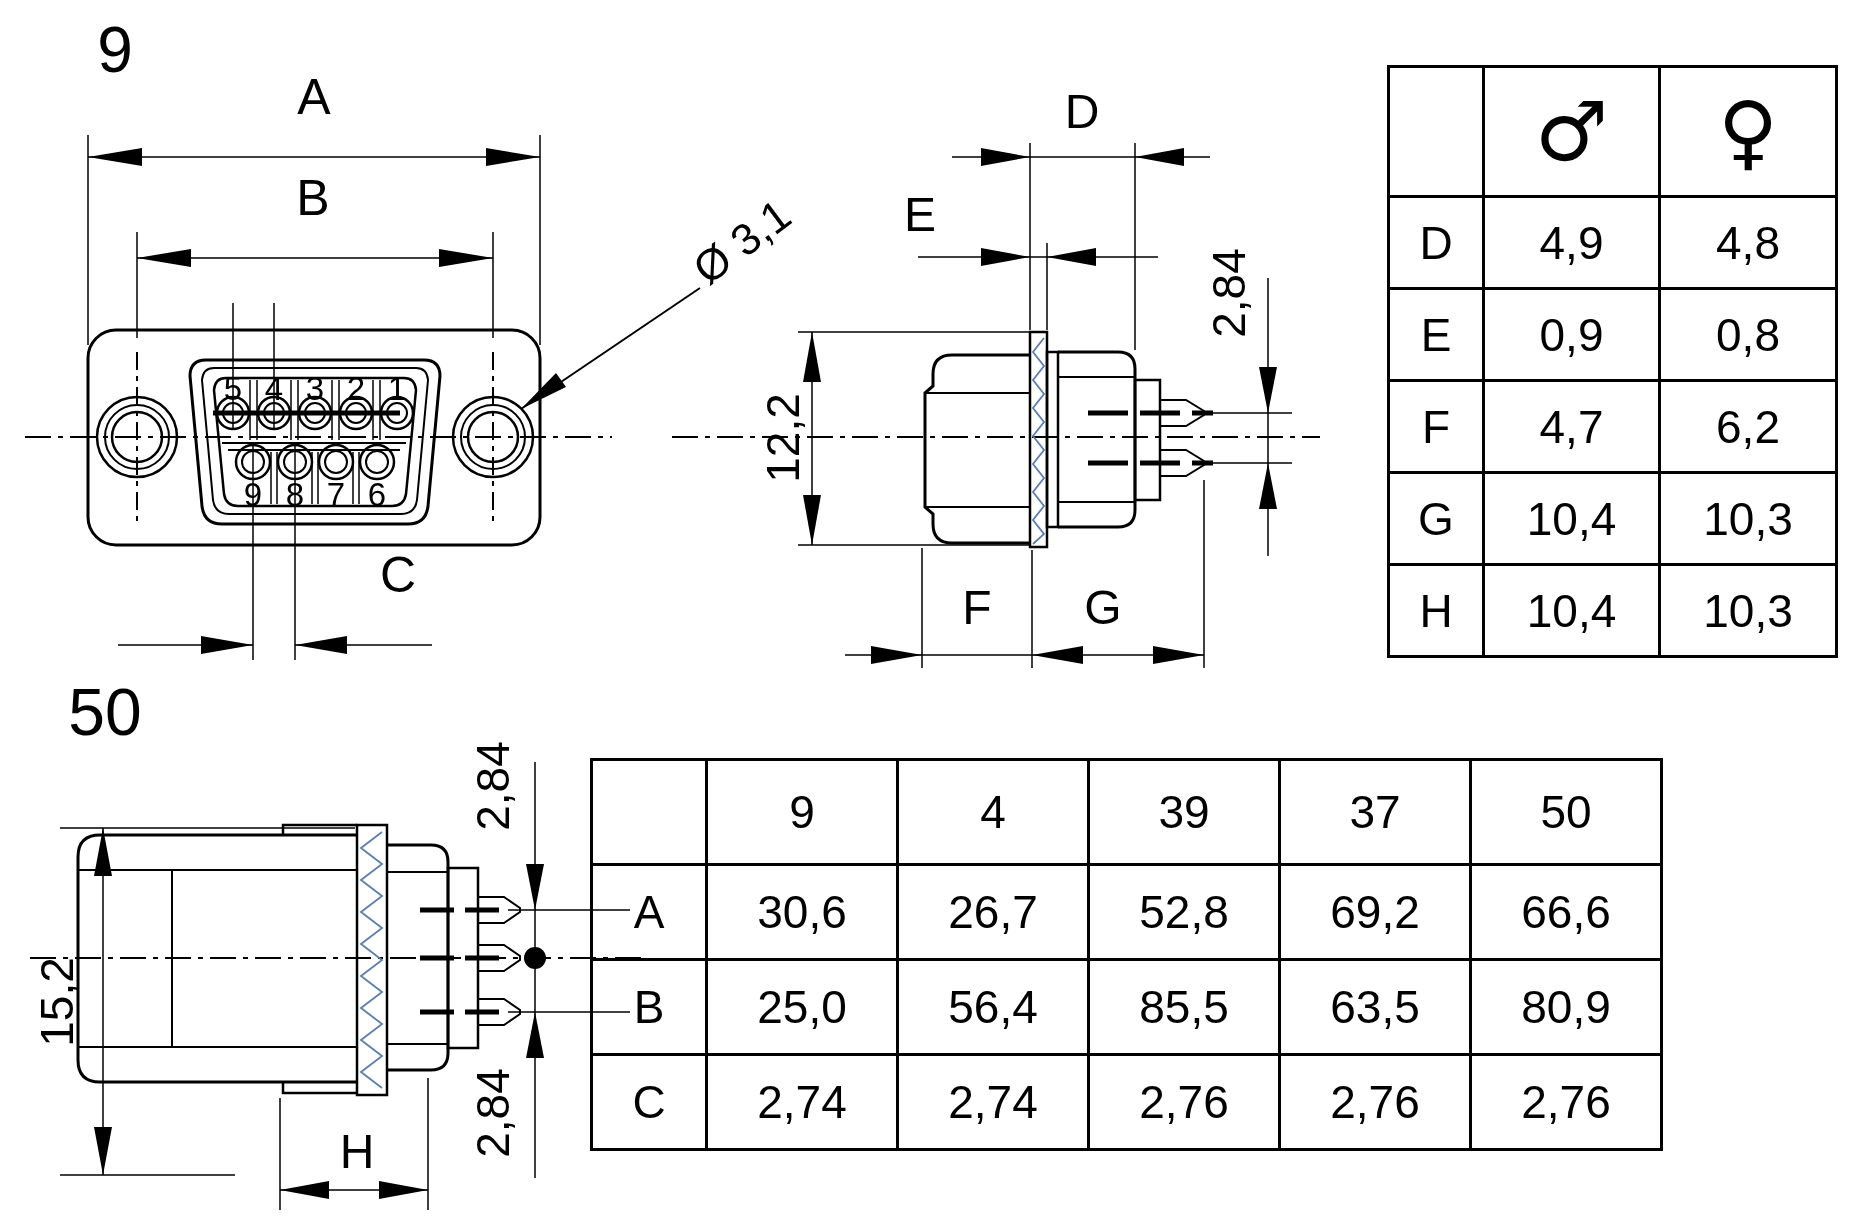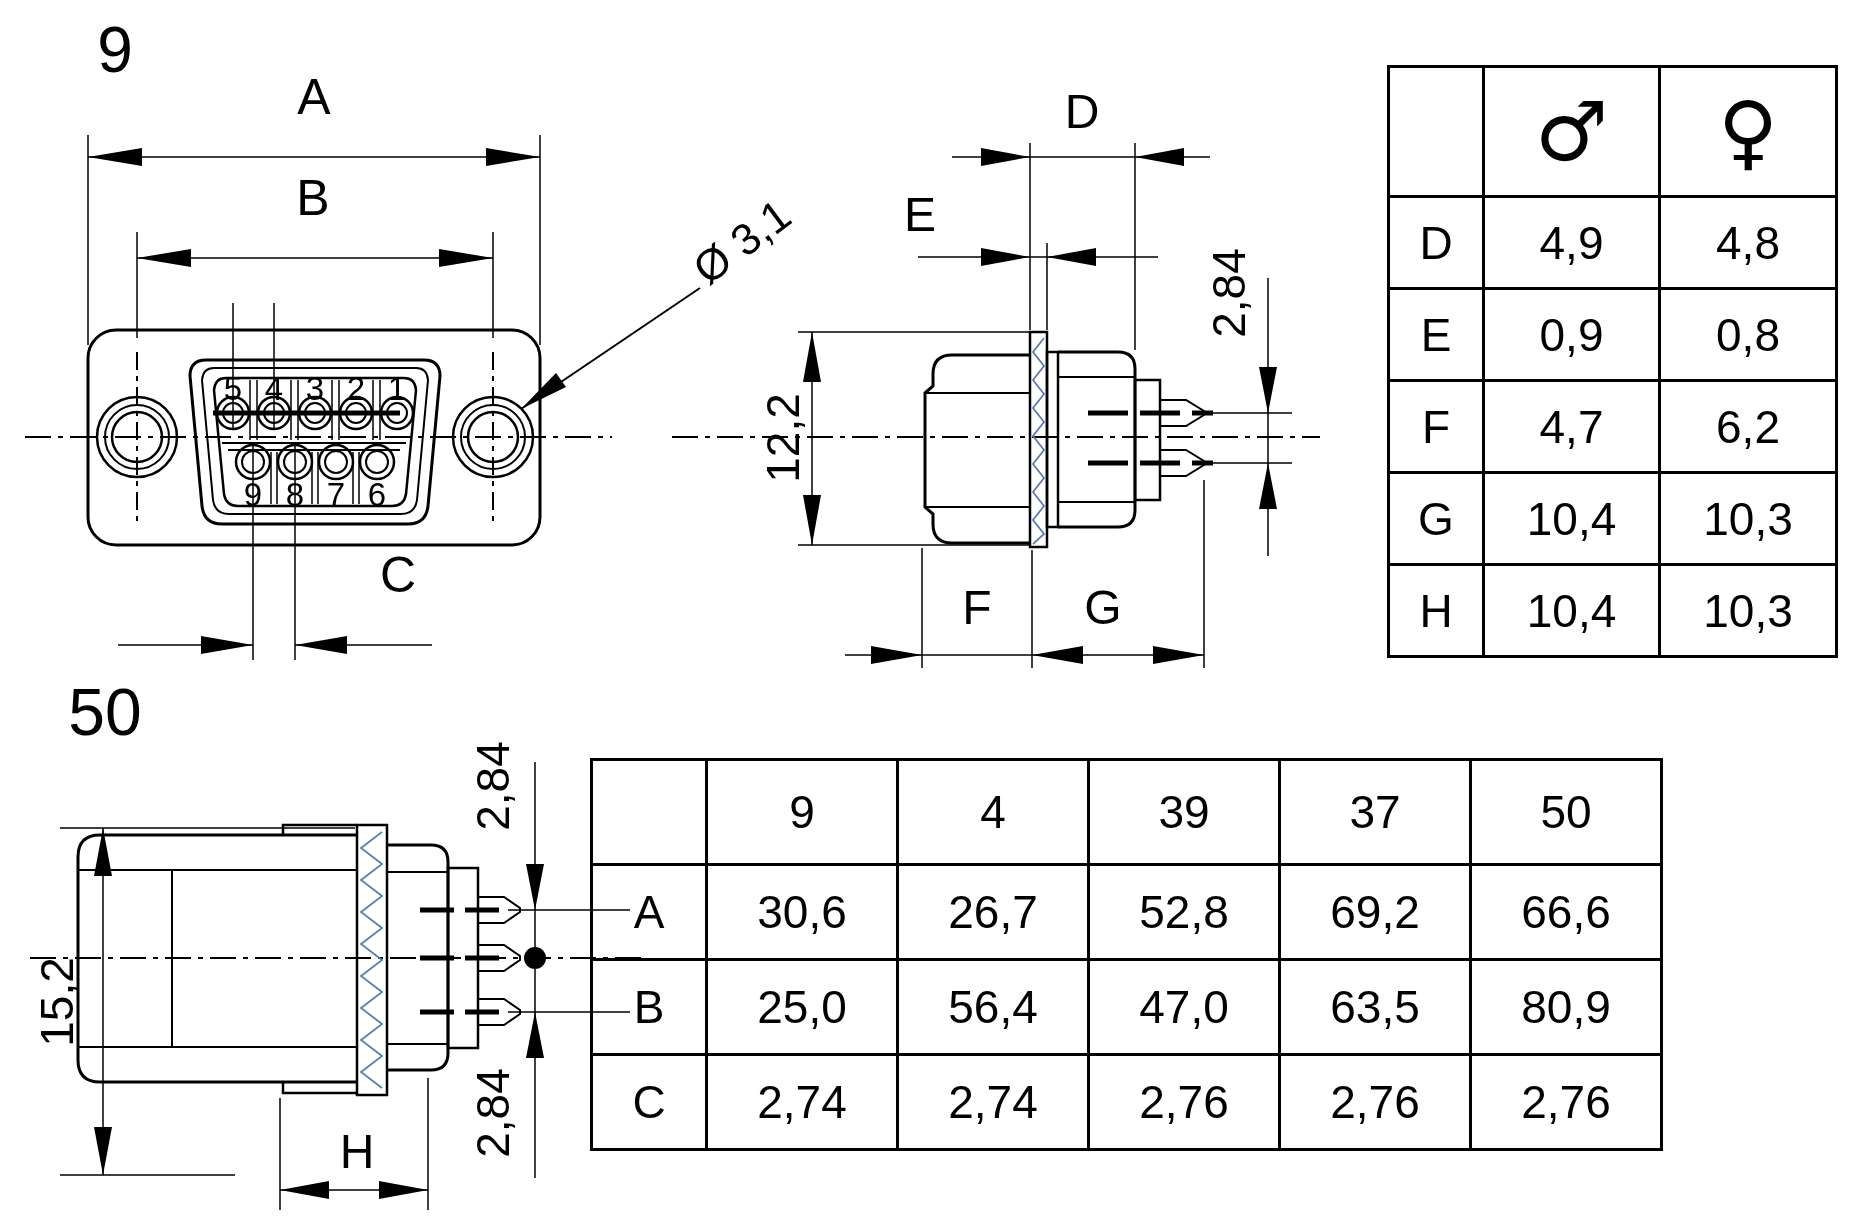--- a/index.html
+++ b/index.html
@@ -352,21 +352,21 @@
       <td>30,6</td>
       <td>26,7</td>
       <td>52,8</td>
       <td>69,2</td>
       <td>66,6</td>
     </tr>
     <tr style="height:95px">
       <td>B</td>
       <td>25,0</td>
       <td>56,4</td>
-      <td>47,0</td>
+      <td>85,5</td>
       <td>63,5</td>
       <td>80,9</td>
     </tr>
     <tr style="height:95px">
       <td>C</td>
       <td>2,74</td>
       <td>2,74</td>
       <td>2,76</td>
       <td>2,76</td>
       <td>2,76</td>

